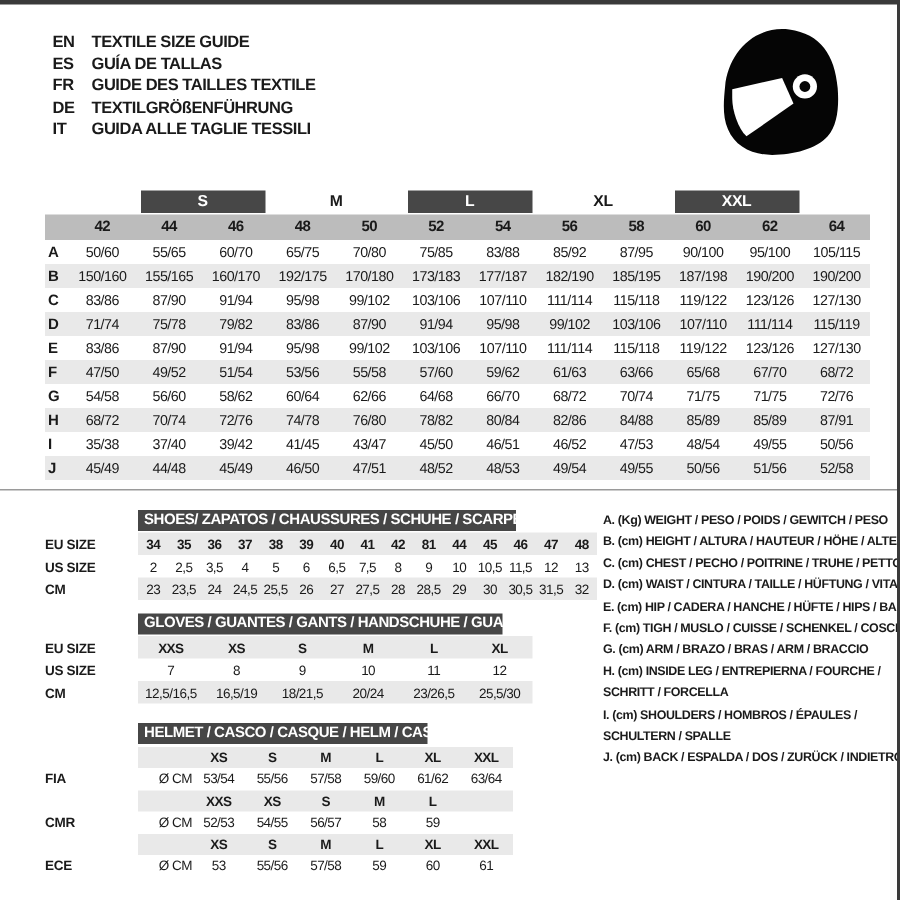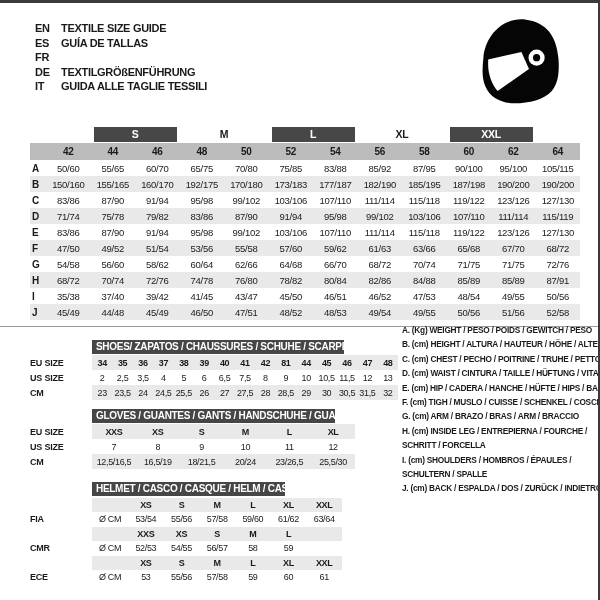--- a/index.html
+++ b/index.html
@@ -37,43 +37,44 @@
   .barrow { height:14px; margin-bottom:1px; }
   .slabel { width:62px; font-weight:bold; font-size:9px; letter-spacing:-0.2px; white-space:nowrap; }
   .bar { background:#464646; color:#fff; font-weight:bold; font-size:10px; height:14px; line-height:14px; padding-left:4px; letter-spacing:-0.3px; white-space:nowrap; }
   .bar-shoes { width:252px; } .bar-gloves { width:243px; } .bar-helmet { width:193px; }
   .scells { display:grid; align-items:center; height:100%; }
   .scells.shadedrow { background:#e9e9e9; }
   .scells .cell { font-size:9px; letter-spacing:-0.35px; }
   .cols15 { grid-template-columns:repeat(15,1fr); width:306px; }
   .cols6  { grid-template-columns:repeat(6,1fr);  width:263px; }
   .cols7  { grid-template-columns:36px repeat(6,1fr); width:250px; }
-  .cols7 .cell:first-child { text-align:center; }
+  .cols7 .cell:first-child { text-align:right; }
   .sizehdr .cell { font-weight:bold; }
   
-  .legend { position:absolute; left:402px; top:320px; width:195px; }
+  .legend { position:absolute; left:402px; top:336px; width:195px; }
   .legend-line { font-size:8.3px; font-weight:bold; letter-spacing:-0.25px; line-height:14.4px; white-space:nowrap; }
   .legend-line:empty { display:none; }
 </style>
 </head>
 <body>
 
 <div class="page">
 
   <div class="langs">
     <div class="lang-row">
       <span class="lang-code">EN</span>
       <span class="lang-text">TEXTILE SIZE GUIDE</span>
     </div>
     <div class="lang-row">
       <span class="lang-code">ES</span>
       <span class="lang-text">GUÍA DE TALLAS</span>
     </div>
     <div class="lang-row">
       <span class="lang-code">FR</span>
+      <span class="lang-text">GUIDE DES TAILLES TEXTILE</span>
     </div>
     <div class="lang-row">
       <span class="lang-code">DE</span>
       <span class="lang-text">TEXTILGRÖßENFÜHRUNG</span>
     </div>
     <div class="lang-row">
       <span class="lang-code">IT</span>
       <span class="lang-text">GUIDA ALLE TAGLIE TESSILI</span>
     </div>
   </div>

